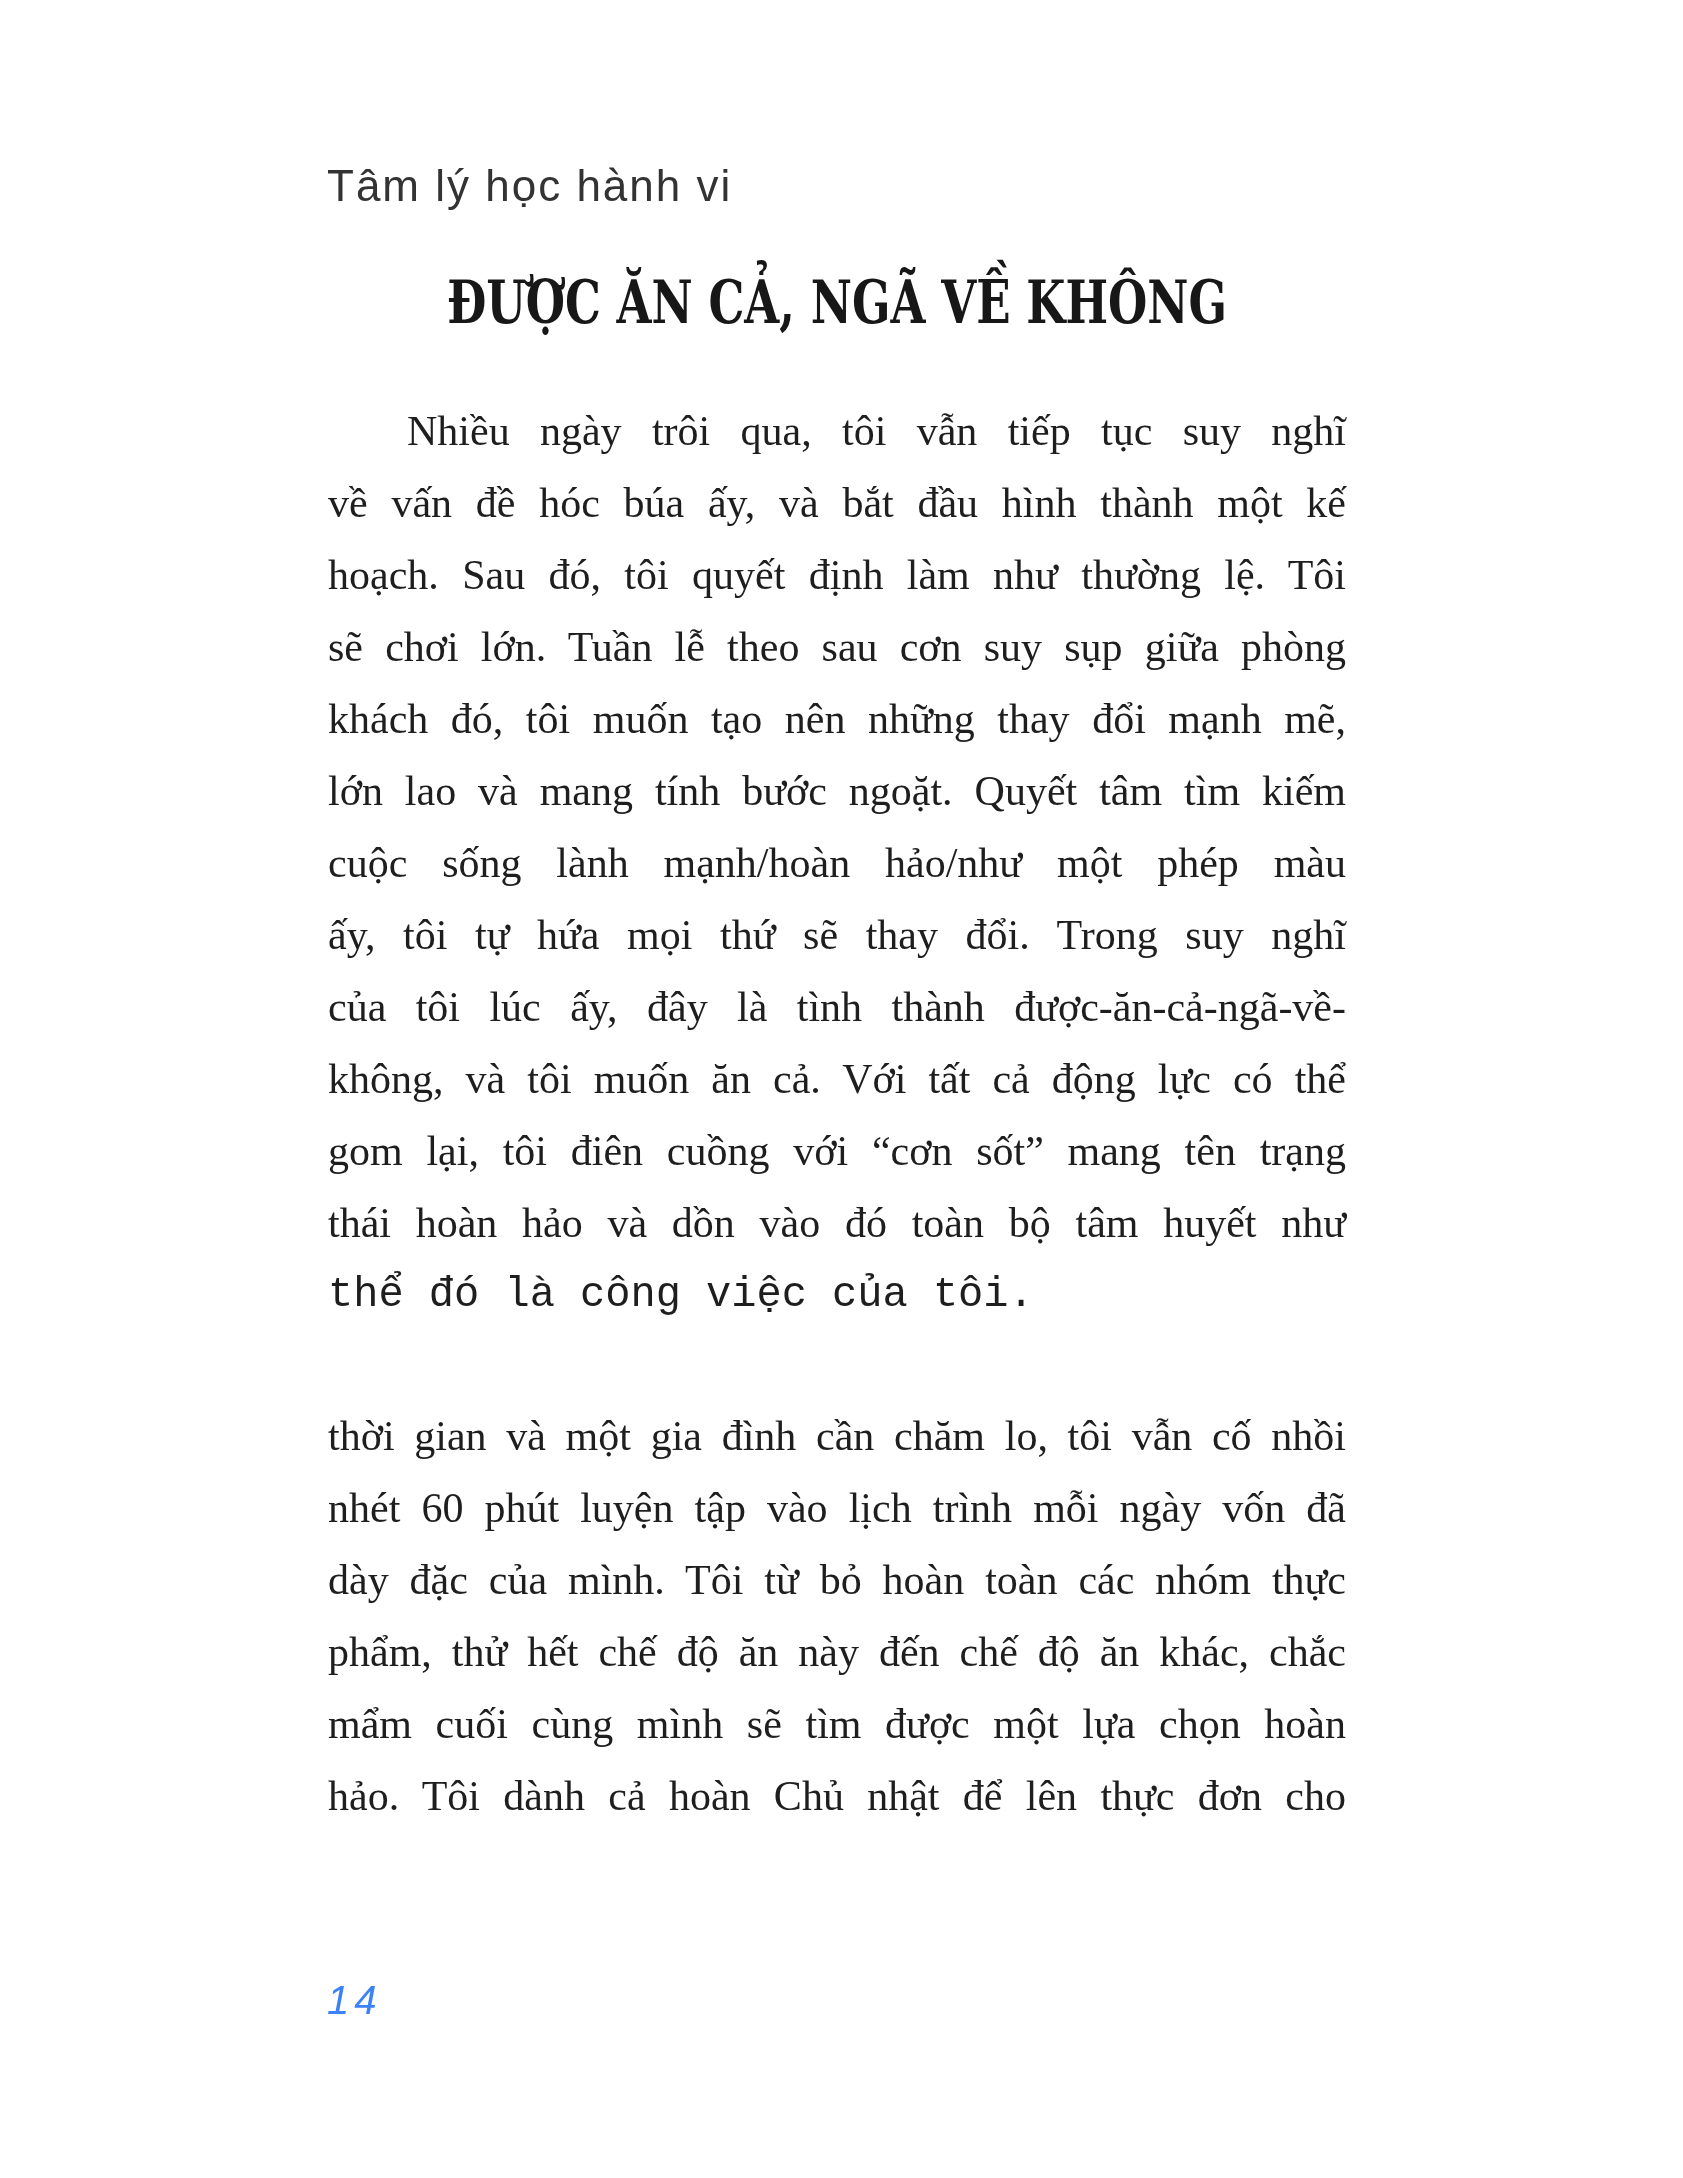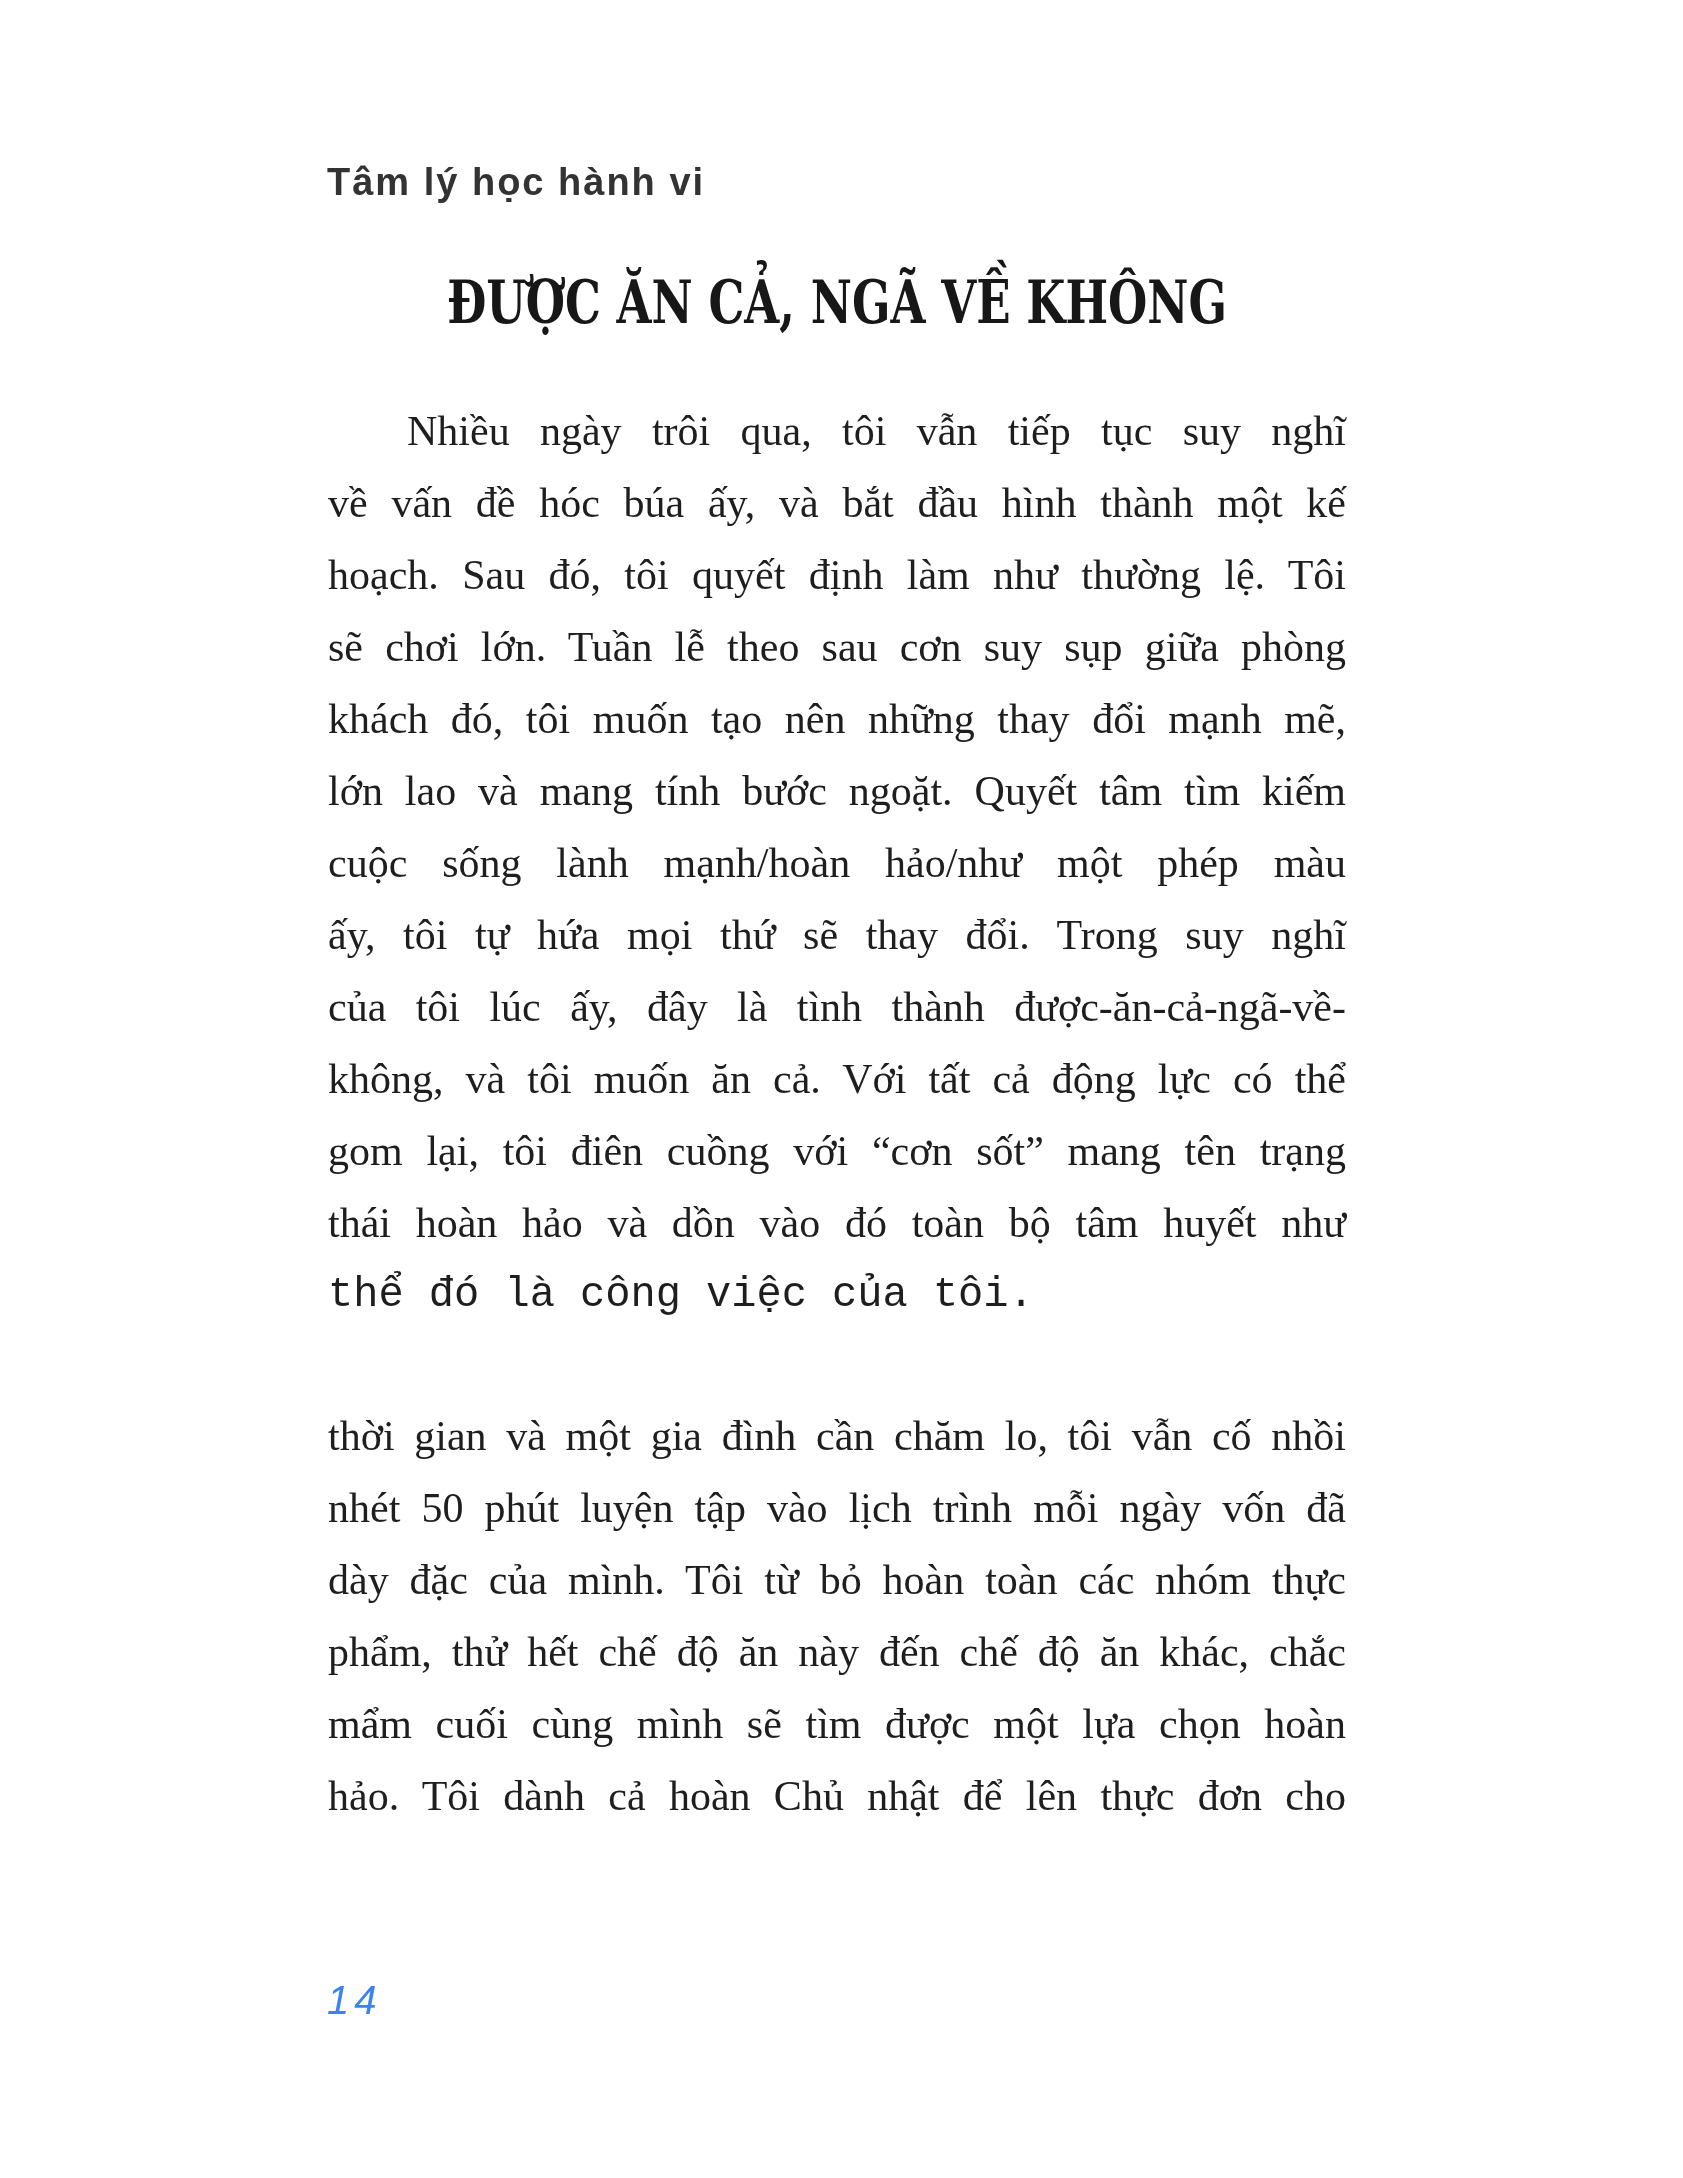--- a/index.html
+++ b/index.html
@@ -14,25 +14,25 @@
     background: #ffffff;
     color: #1e1e1e;
     font-family: "Liberation Serif", serif;
     overflow: hidden;
   }
   .running-header {
     position: absolute;
     left: 327px;
     top: 160px;
     font-family: "Liberation Sans", sans-serif;
-    font-size: 38px;
+    font-size: 44px;
     line-height: 1.2;
     letter-spacing: 2px;
     color: #333333;
-    font-weight: bold;
+    font-weight: normal;
   }
   .chapter-title {
     position: absolute;
     left: 327px;
     top: 269px;
     width: 1020px;
     margin: 0;
     text-align: center;
     font-family: "DejaVu Serif", serif;
     font-size: 55px;
@@ -94,21 +94,21 @@
         <div class="line">cuộc sống lành mạnh/hoàn hảo/như một phép màu</div>
         <div class="line">ấy, tôi tự hứa mọi thứ sẽ thay đổi. Trong suy nghĩ</div>
         <div class="line">của tôi lúc ấy, đây là tình thành được-ăn-cả-ngã-về-</div>
         <div class="line">không, và tôi muốn ăn cả. Với tất cả động lực có thể</div>
         <div class="line">gom lại, tôi điên cuồng với “cơn sốt” mang tên trạng</div>
         <div class="line">thái hoàn hảo và dồn vào đó toàn bộ tâm huyết như</div>
         <div class="line no-justify">thể đó là công việc của tôi.</div>
       </div>
     <div class="paragraph">
         <div class="line">thời gian và một gia đình cần chăm lo, tôi vẫn cố nhồi</div>
-        <div class="line">nhét 50 phút luyện tập vào lịch trình mỗi ngày vốn đã</div>
+        <div class="line">nhét 60 phút luyện tập vào lịch trình mỗi ngày vốn đã</div>
         <div class="line">dày đặc của mình. Tôi từ bỏ hoàn toàn các nhóm thực</div>
         <div class="line">phẩm, thử hết chế độ ăn này đến chế độ ăn khác, chắc</div>
         <div class="line">mẩm cuối cùng mình sẽ tìm được một lựa chọn hoàn</div>
         <div class="line">hảo. Tôi dành cả hoàn Chủ nhật để lên thực đơn cho</div>
       </div>
   </div>
 
   <div class="page-number">14</div>
 </div>
 

